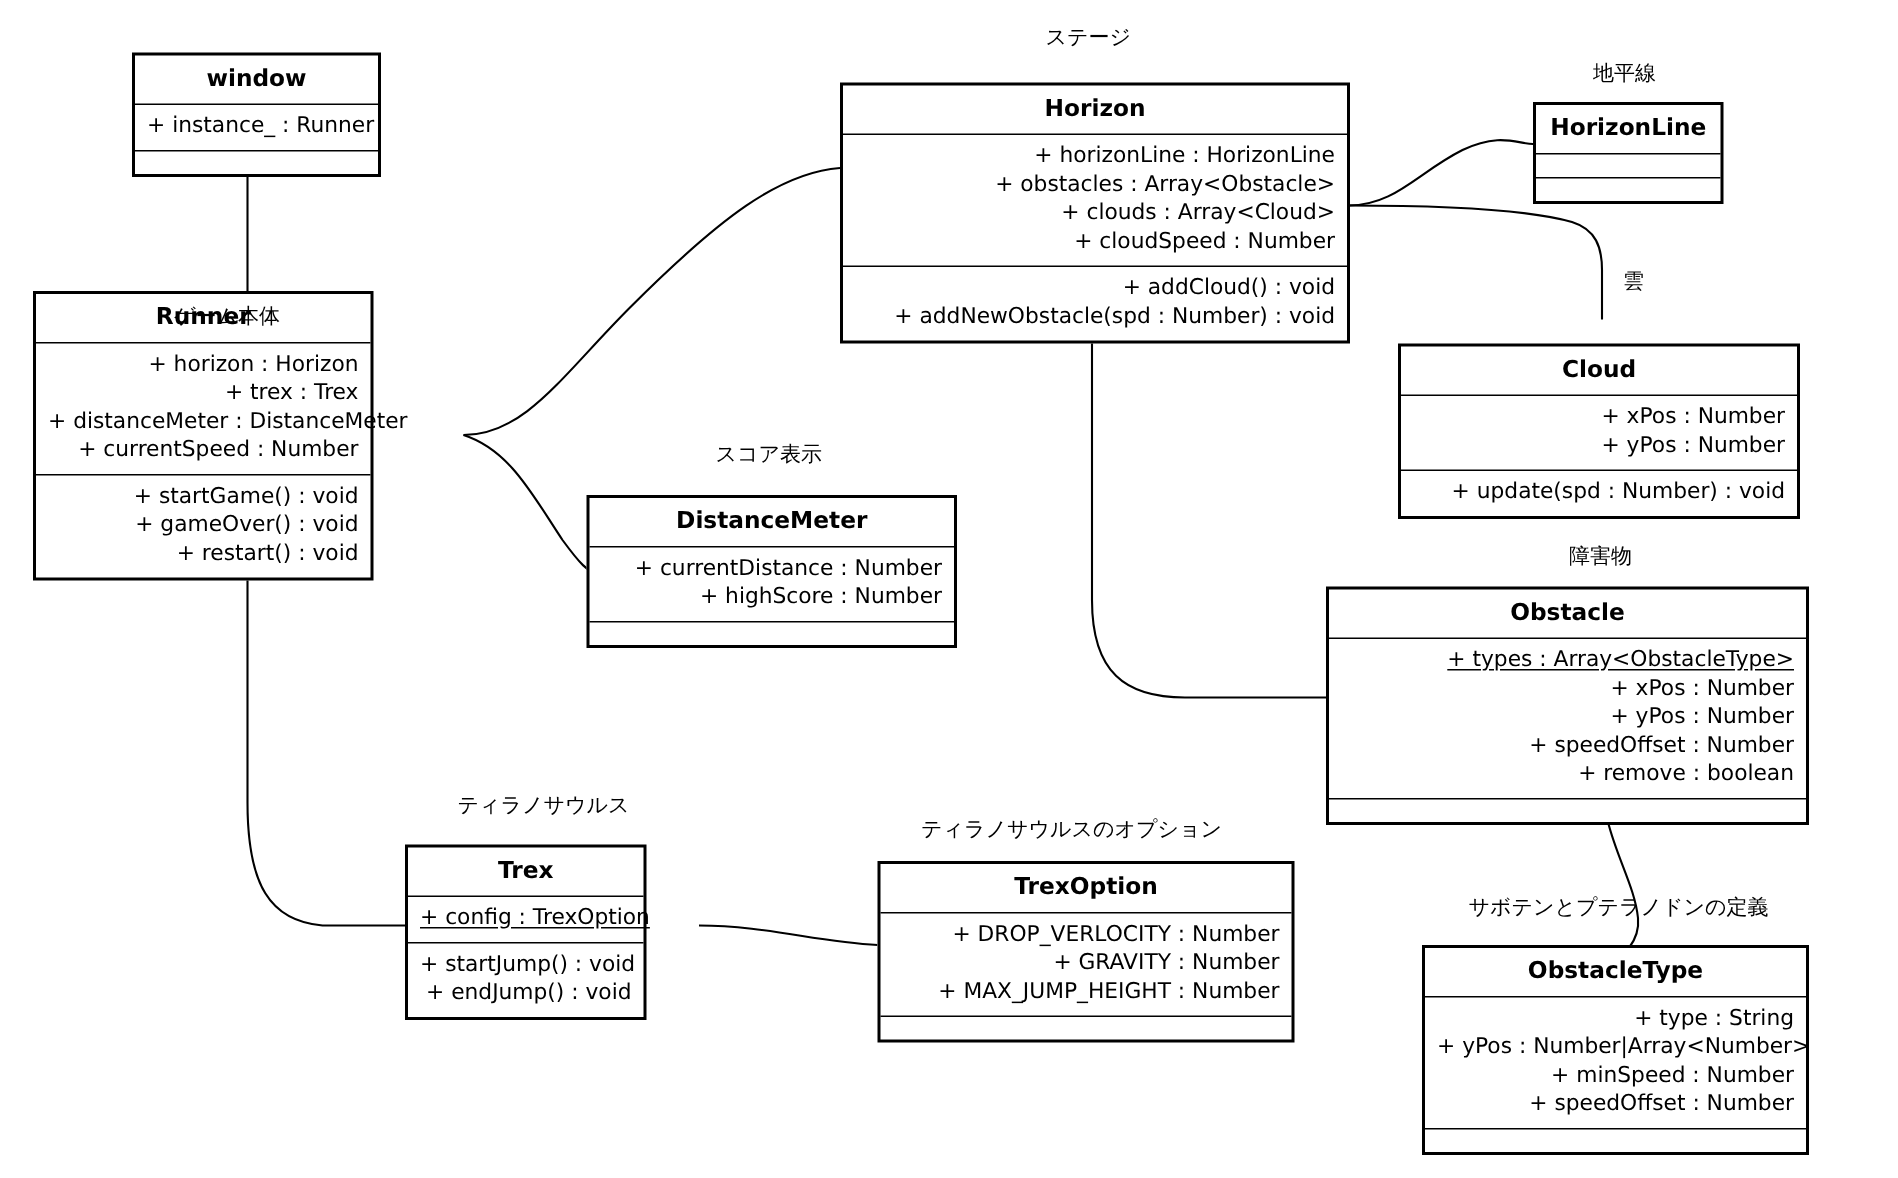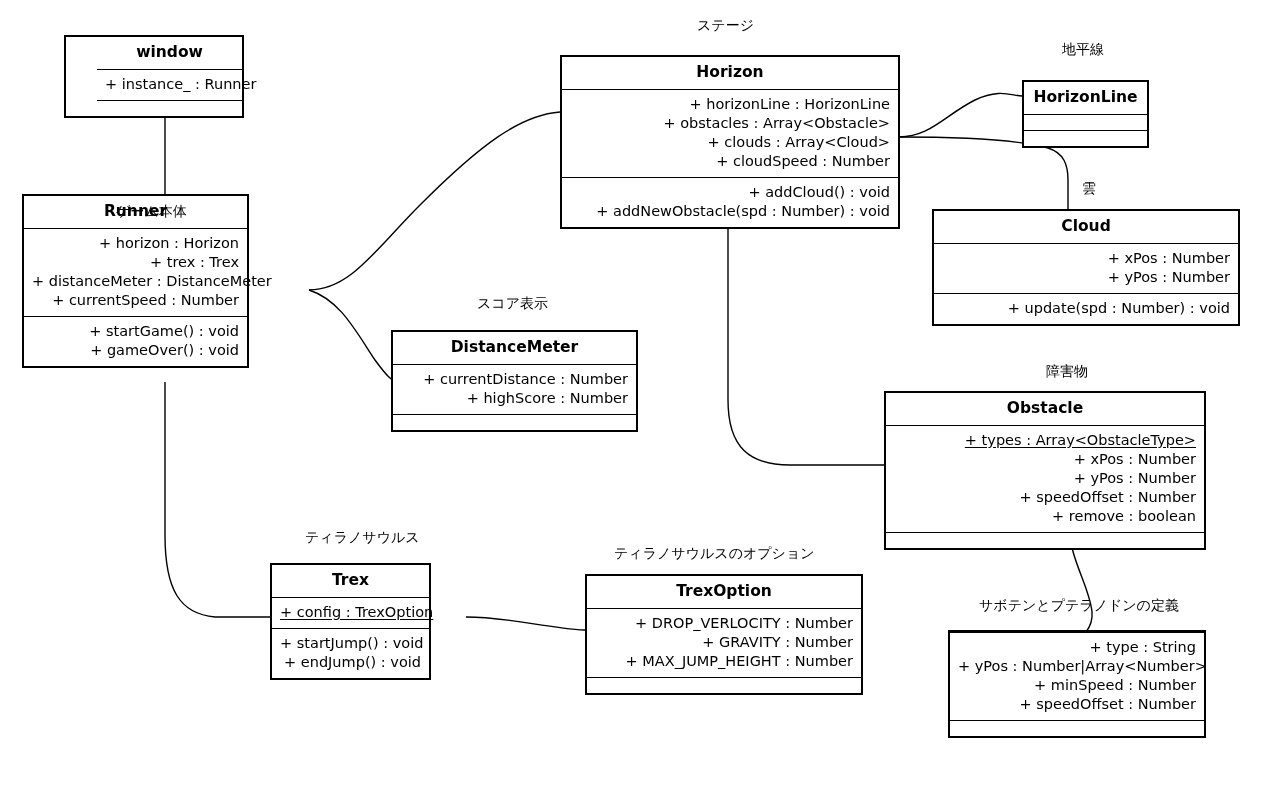--- a/index.html
+++ b/index.html
@@ -94,21 +94,21 @@
       <path d="M 899,137 C 960,137 1020,140 1048,148 C 1064,153 1068,165 1068,180 L 1068,213"></path>
 
       <path d="M 728,215 L 728,400 C 728,448 750,465 790,465 L 932,465"></path>
 
       <path d="M 1072,548 C 1078,572 1090,592 1092,612 C 1093,622 1089,628 1086,632"></path>
 
       <path d="M 466,617 C 510,617 545,628 585,630"></path>
     </g>
   </svg>
 
-  <div class="uml-class" style="left:64px; top:35px; width:180px;padding-left:31px;">
+  <div class="uml-class" style="left:88px; top:35px; width:166px;">
     <div class="cls-name">window</div>
     <div class="cls-sep"></div>
     <div class="cls-compartment">
       <div class="member">+ instance_ : Runner</div>
     </div>
     <div class="cls-sep"></div>
     <div class="cls-compartment empty"></div>
   </div>
 
   <div class="note-label" style="left:116px; top:161px;margin-top:43px;">ゲーム本体</div>
@@ -118,20 +118,21 @@
     <div class="cls-compartment">
       <div class="member">+ horizon : Horizon</div>
       <div class="member">+ trex : Trex</div>
       <div class="member">+ distanceMeter : DistanceMeter</div>
       <div class="member">+ currentSpeed : Number</div>
     </div>
     <div class="cls-sep"></div>
     <div class="cls-compartment">
       <div class="member">+ startGame() : void</div>
       <div class="member">+ gameOver() : void</div>
+      <div class="member">+ restart() : void</div>
     </div>
   </div>
 
   <div class="note-label" style="left:697px; top:18px;">ステージ</div>
   <div class="uml-class" style="left:560px; top:55px; width:340px;">
     <div class="cls-name">Horizon</div>
     <div class="cls-sep"></div>
     <div class="cls-compartment">
       <div class="member">+ horizonLine : HorizonLine</div>
       <div class="member">+ obstacles : Array&lt;Obstacle&gt;</div>
@@ -139,30 +140,30 @@
       <div class="member">+ cloudSpeed : Number</div>
     </div>
     <div class="cls-sep"></div>
     <div class="cls-compartment">
       <div class="member">+ addCloud() : void</div>
       <div class="member">+ addNewObstacle(spd : Number) : void</div>
     </div>
   </div>
 
   <div class="note-label" style="left:1062px; top:42px;">地平線</div>
-  <div class="uml-class" style="left:1022px; top:68px; width:127px;margin-top:12px;">
+  <div class="uml-class" style="left:1022px; top:68px; width:127px;">
     <div class="cls-name">HorizonLine</div>
     <div class="cls-sep"></div>
     <div class="cls-compartment empty"></div>
     <div class="cls-sep"></div>
     <div class="cls-compartment empty"></div>
   </div>
 
   <div class="note-label" style="left:1082px; top:181px;">雲</div>
-  <div class="uml-class" style="left:932px; top:209px; width:308px;">
+  <div class="uml-class" style="left:932px; top:229px; width:268px;">
     <div class="cls-name">Cloud</div>
     <div class="cls-sep"></div>
     <div class="cls-compartment">
       <div class="member">+ xPos : Number</div>
       <div class="member">+ yPos : Number</div>
     </div>
     <div class="cls-sep"></div>
     <div class="cls-compartment">
       <div class="member">+ update(spd : Number) : void</div>
     </div>
@@ -190,20 +191,21 @@
       <div class="member">+ yPos : Number</div>
       <div class="member">+ speedOffset : Number</div>
       <div class="member">+ remove : boolean</div>
     </div>
     <div class="cls-sep"></div>
     <div class="cls-compartment empty"></div>
   </div>
 
   <div class="note-label" style="left:979px; top:598px;">サボテンとプテラノドンの定義</div>
   <div class="uml-class" style="left:948px; top:630px; width:258px;">
+    <div class="cls-name">ObstacleType</div>
     <div class="cls-sep"></div>
     <div class="cls-compartment">
       <div class="member">+ type : String</div>
       <div class="member">+ yPos : Number|Array&lt;Number&gt;</div>
       <div class="member">+ minSpeed : Number</div>
       <div class="member">+ speedOffset : Number</div>
     </div>
     <div class="cls-sep"></div>
     <div class="cls-compartment empty"></div>
   </div>

